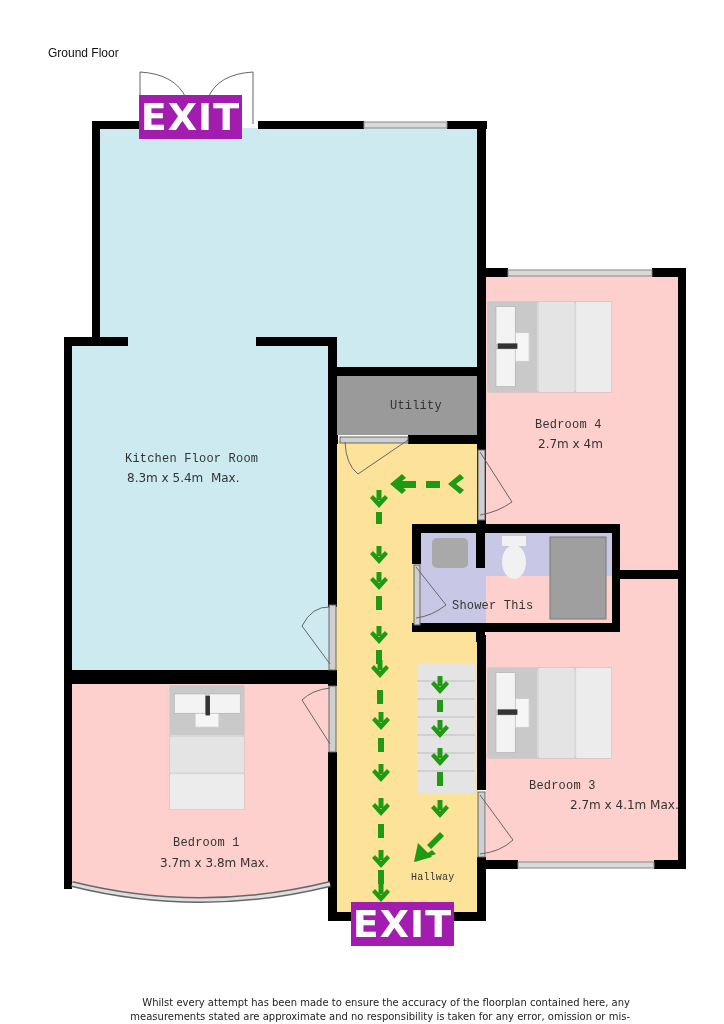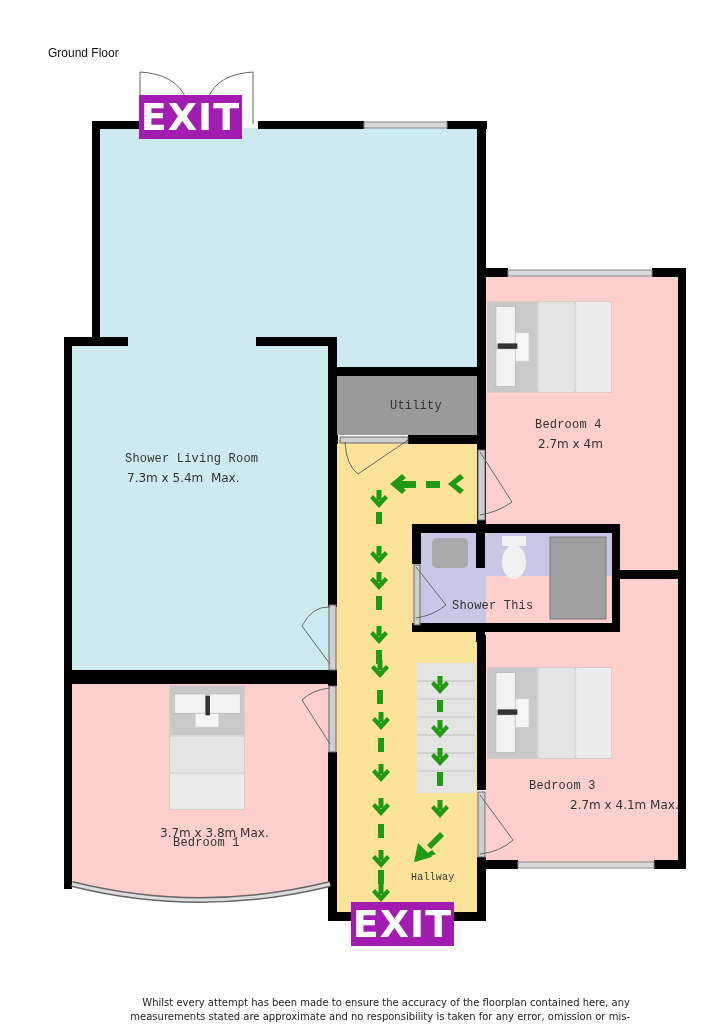--- a/index.html
+++ b/index.html
@@ -168,31 +168,31 @@
     <g fill="#1f9a12">
       <path d="M415,862 L432,850 L427,845 L440,832 L444,836 L431,849 L436,854 Z" transform="rotate(0)"></path>
       <path d="M414,862 L418,843 L432,857 Z"></path>
     </g>
   </g>
 </svg>
 
 <div class="exit" style="left:139px; top:95px; width:103px; height:44px; font-size:38px;">EXIT</div>
 <div class="exit" style="left:351px; top:902px; width:103px; height:44px; font-size:38px;">EXIT</div>
 
-<div class="label room-name" style="left:125px; top:452px;">Shower Living Room</div>
-<div class="label room-dim" style="left:127px; top:471px; white-space:pre;">7.3m x 5.4m  Max.</div>
+<div class="label room-name" style="left:125px; top:452px;">Kitchen Floor Room</div>
+<div class="label room-dim" style="left:127px; top:471px; white-space:pre;">8.3m x 5.4m  Max.</div>
 
 <div class="label room-name" style="left:390px; top:399px;">Utility</div>
 
 <div class="label room-name" style="left:535px; top:418px;">Bedroom 4</div>
 <div class="label room-dim" style="left:538px; top:437px;">2.7m x 4m</div>
 
 <div class="label room-name" style="left:452px; top:599px;">Shower This</div>
 
 <div class="label room-name" style="left:161px; top:836px;margin-left:12px;">Bedroom 1</div>
-<div class="label room-dim" style="left:160px; top:826px;">3.7m x 3.8m Max.</div>
+<div class="label room-dim" style="left:160px; top:856px;">3.7m x 3.8m Max.</div>
 
 <div class="label room-name" style="left:529px; top:779px;">Bedroom 3</div>
 <div class="label room-dim" style="left:553px; top:798px;margin-left:17px;">2.7m x 4.1m Max.</div>
 
 <div class="label room-name" style="left:411px; top:872px; font-size:10px;">Hallway</div>
 
 <div class="disclaimer">Whilst every attempt has been made to ensure the accuracy of the floorplan contained here, any measurements stated are approximate and no responsibility is taken for any error, omission or mis-statement. This plan is for illustrative purposes only and should only be used as such.</div>
 
 </body></html>

